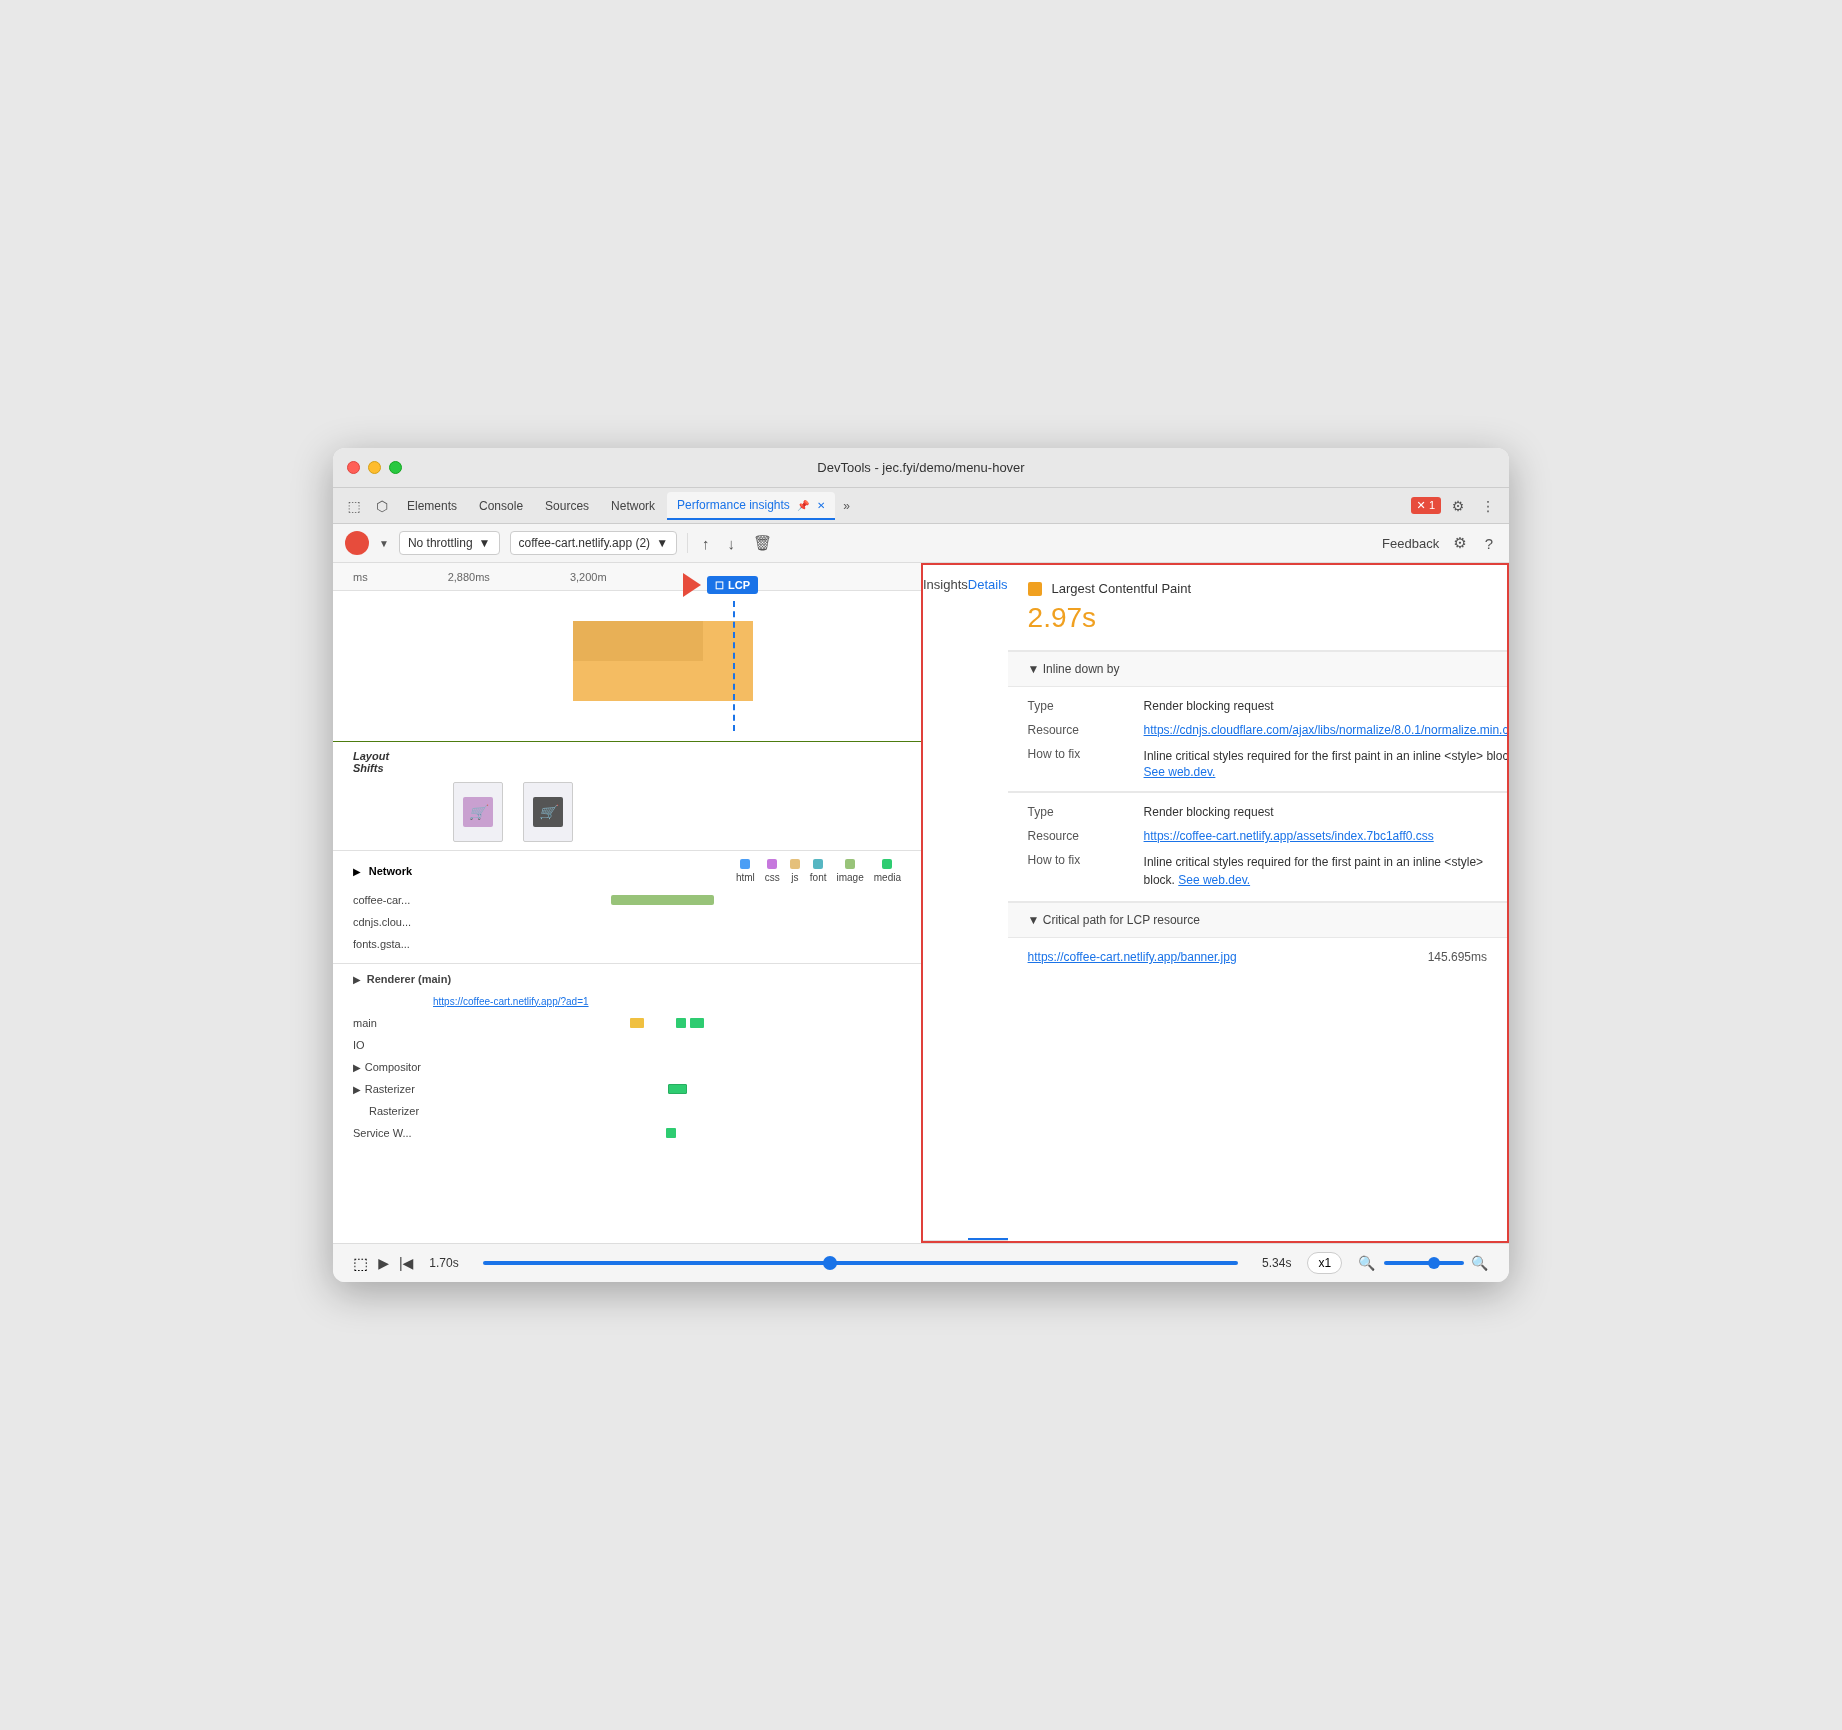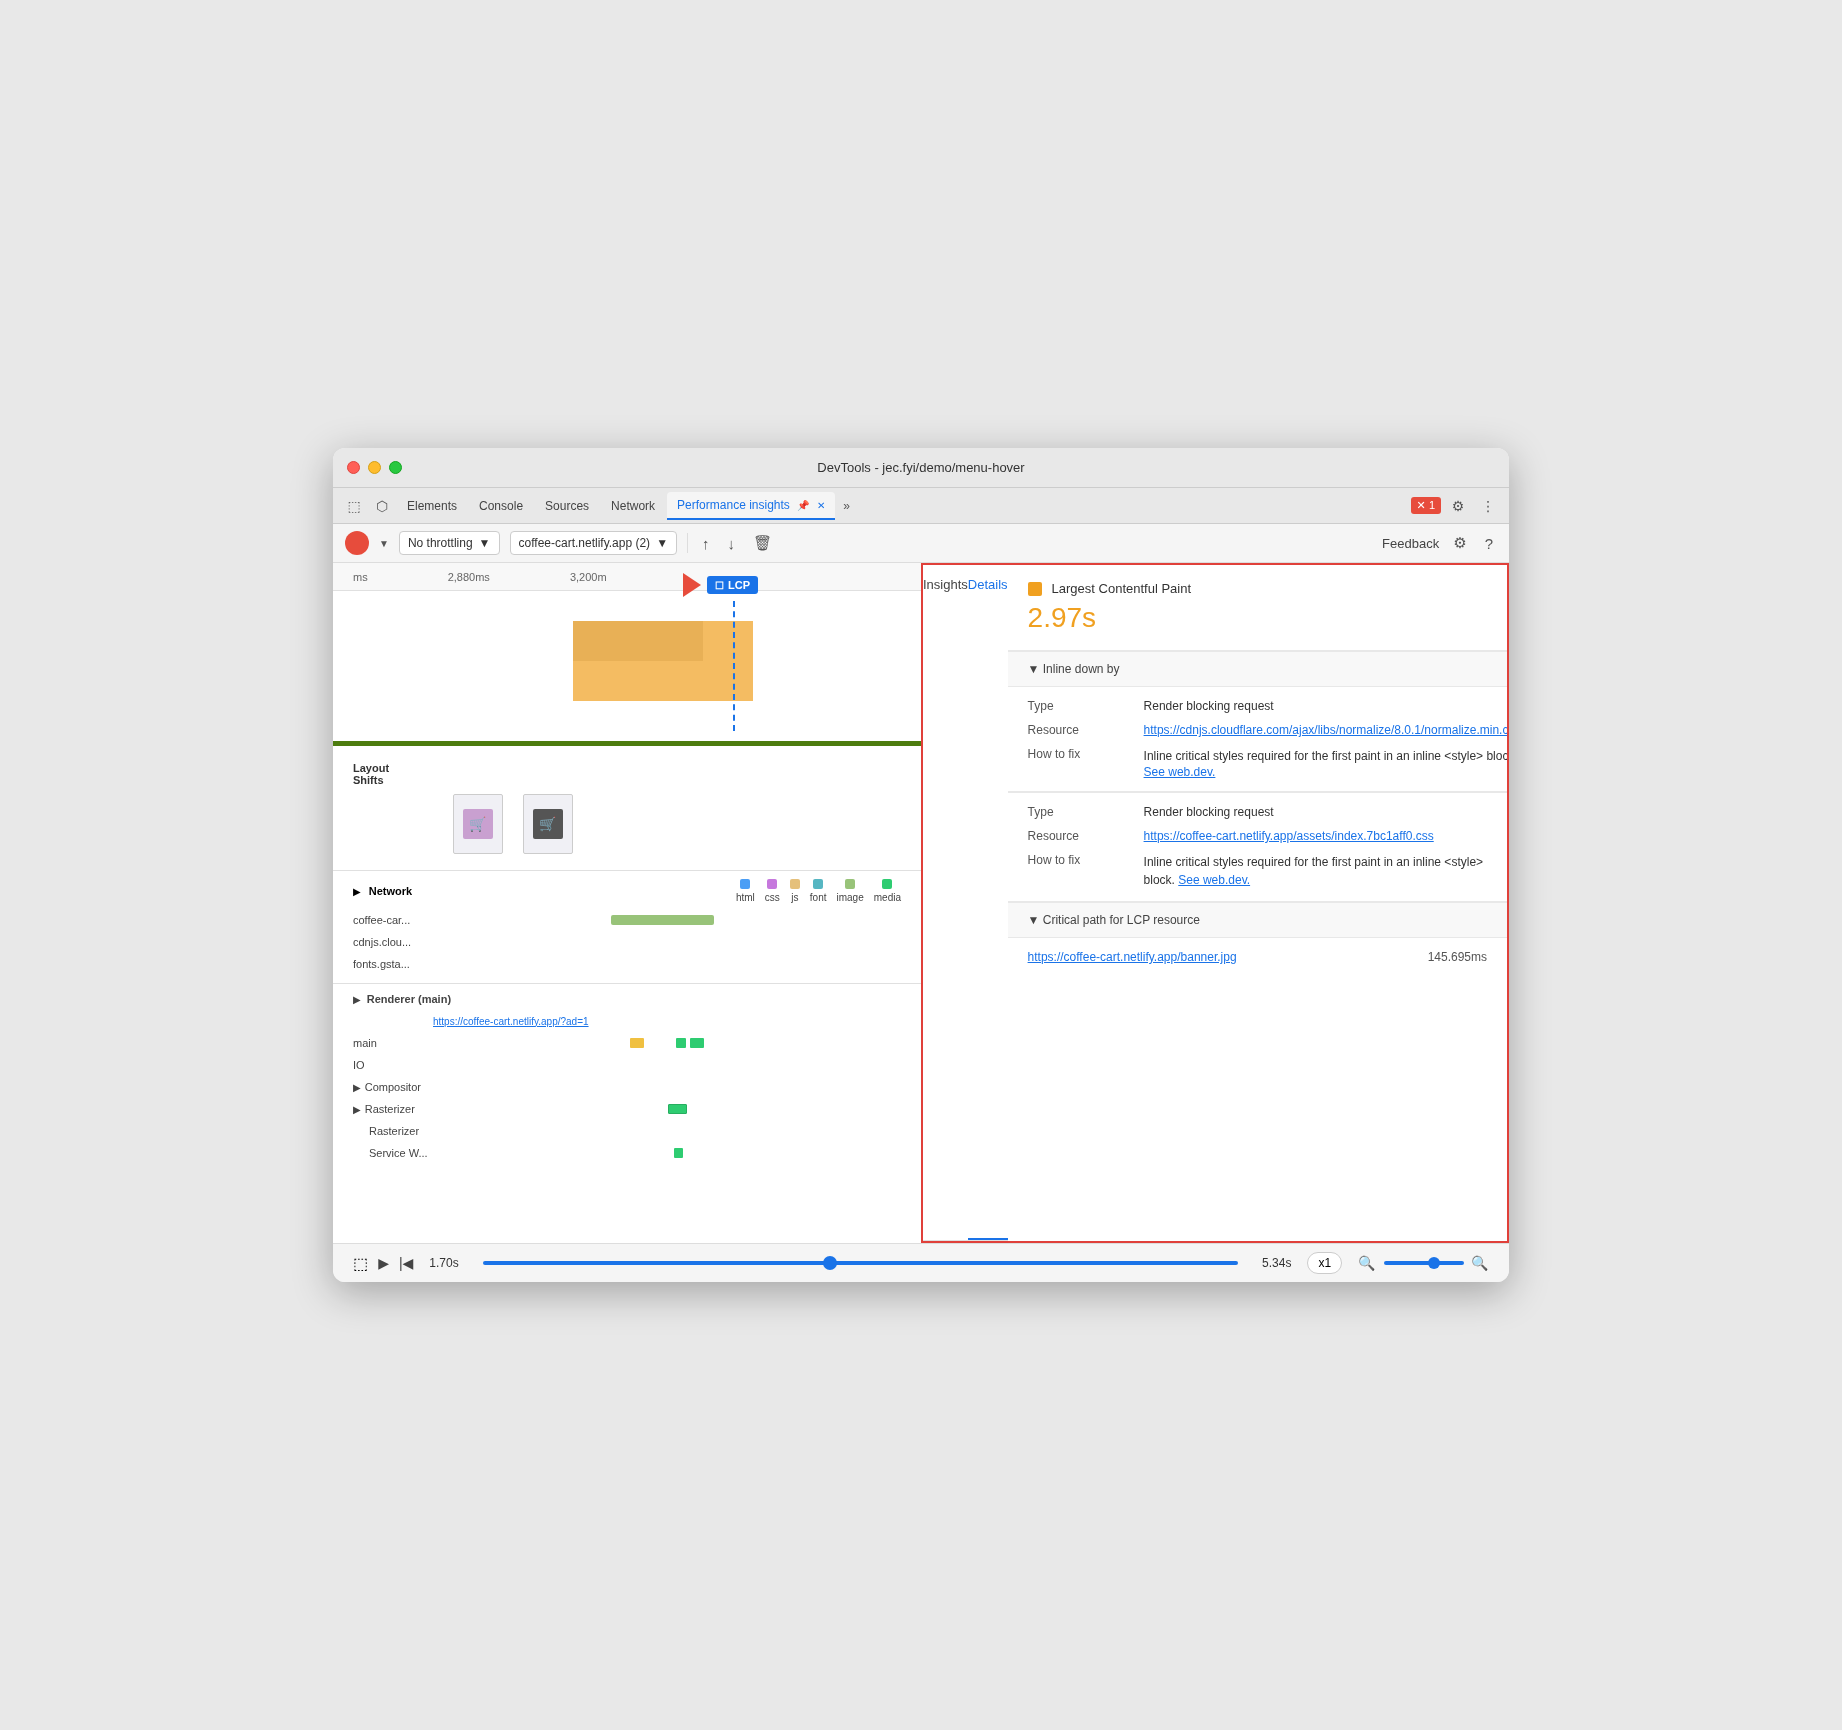--- a/index.html
+++ b/index.html
@@ -222,22 +222,23 @@
     .dashed-line {
       position: absolute;
       left: 380px;
       top: 0;
       bottom: 0;
       width: 2px;
       border-left: 2px dashed #1a73e8;
       z-index: 5;
     }
     .layout-shifts-section {
-      border-top: 5px solid #4d7c0f;
-      padding: 16px 20px;
+      border-top: 1px solid #4d7c0f;
+      padding: 8px 20px;
+      font-style: italic;
     }
     .section-label {
       font-size: 11px;
       font-weight: bold;
       color: #333;
       margin-bottom: 8px;
     }
     .layout-thumbnails {
       display: flex;
       gap: 20px;
@@ -641,21 +642,21 @@
           <span class="expand-arrow" style="margin-right:4px;">▶</span>
           <span style="font-size:11px;">Rasterizer</span>
           <div style="flex:1; position:relative; height:14px;">
             <div class="flame-bar" style="background:#2ecc71; left:52%; width:4%; height:10px; top:2px; border:1px solid #27ae60;"></div>
           </div>
         </div>
         <div class="renderer-row">
           <span style="font-size:11px; margin-left:16px;">Rasterizer</span>
         </div>
         <div class="renderer-row">
-          <span style="font-size:11px;margin-left:16px;">Service W...</span>
+          <span style="font-size:11px;">Service W...</span>
           <div style="flex:1; position:relative; height:14px;">
             <div class="flame-bar" style="background:#2ecc71; left:52%; width:2%; height:10px; top:2px;"></div>
           </div>
         </div>
       </div>
     </div>
 
     <div class="insights-panel">
 
       <div class="insights-tabs">

